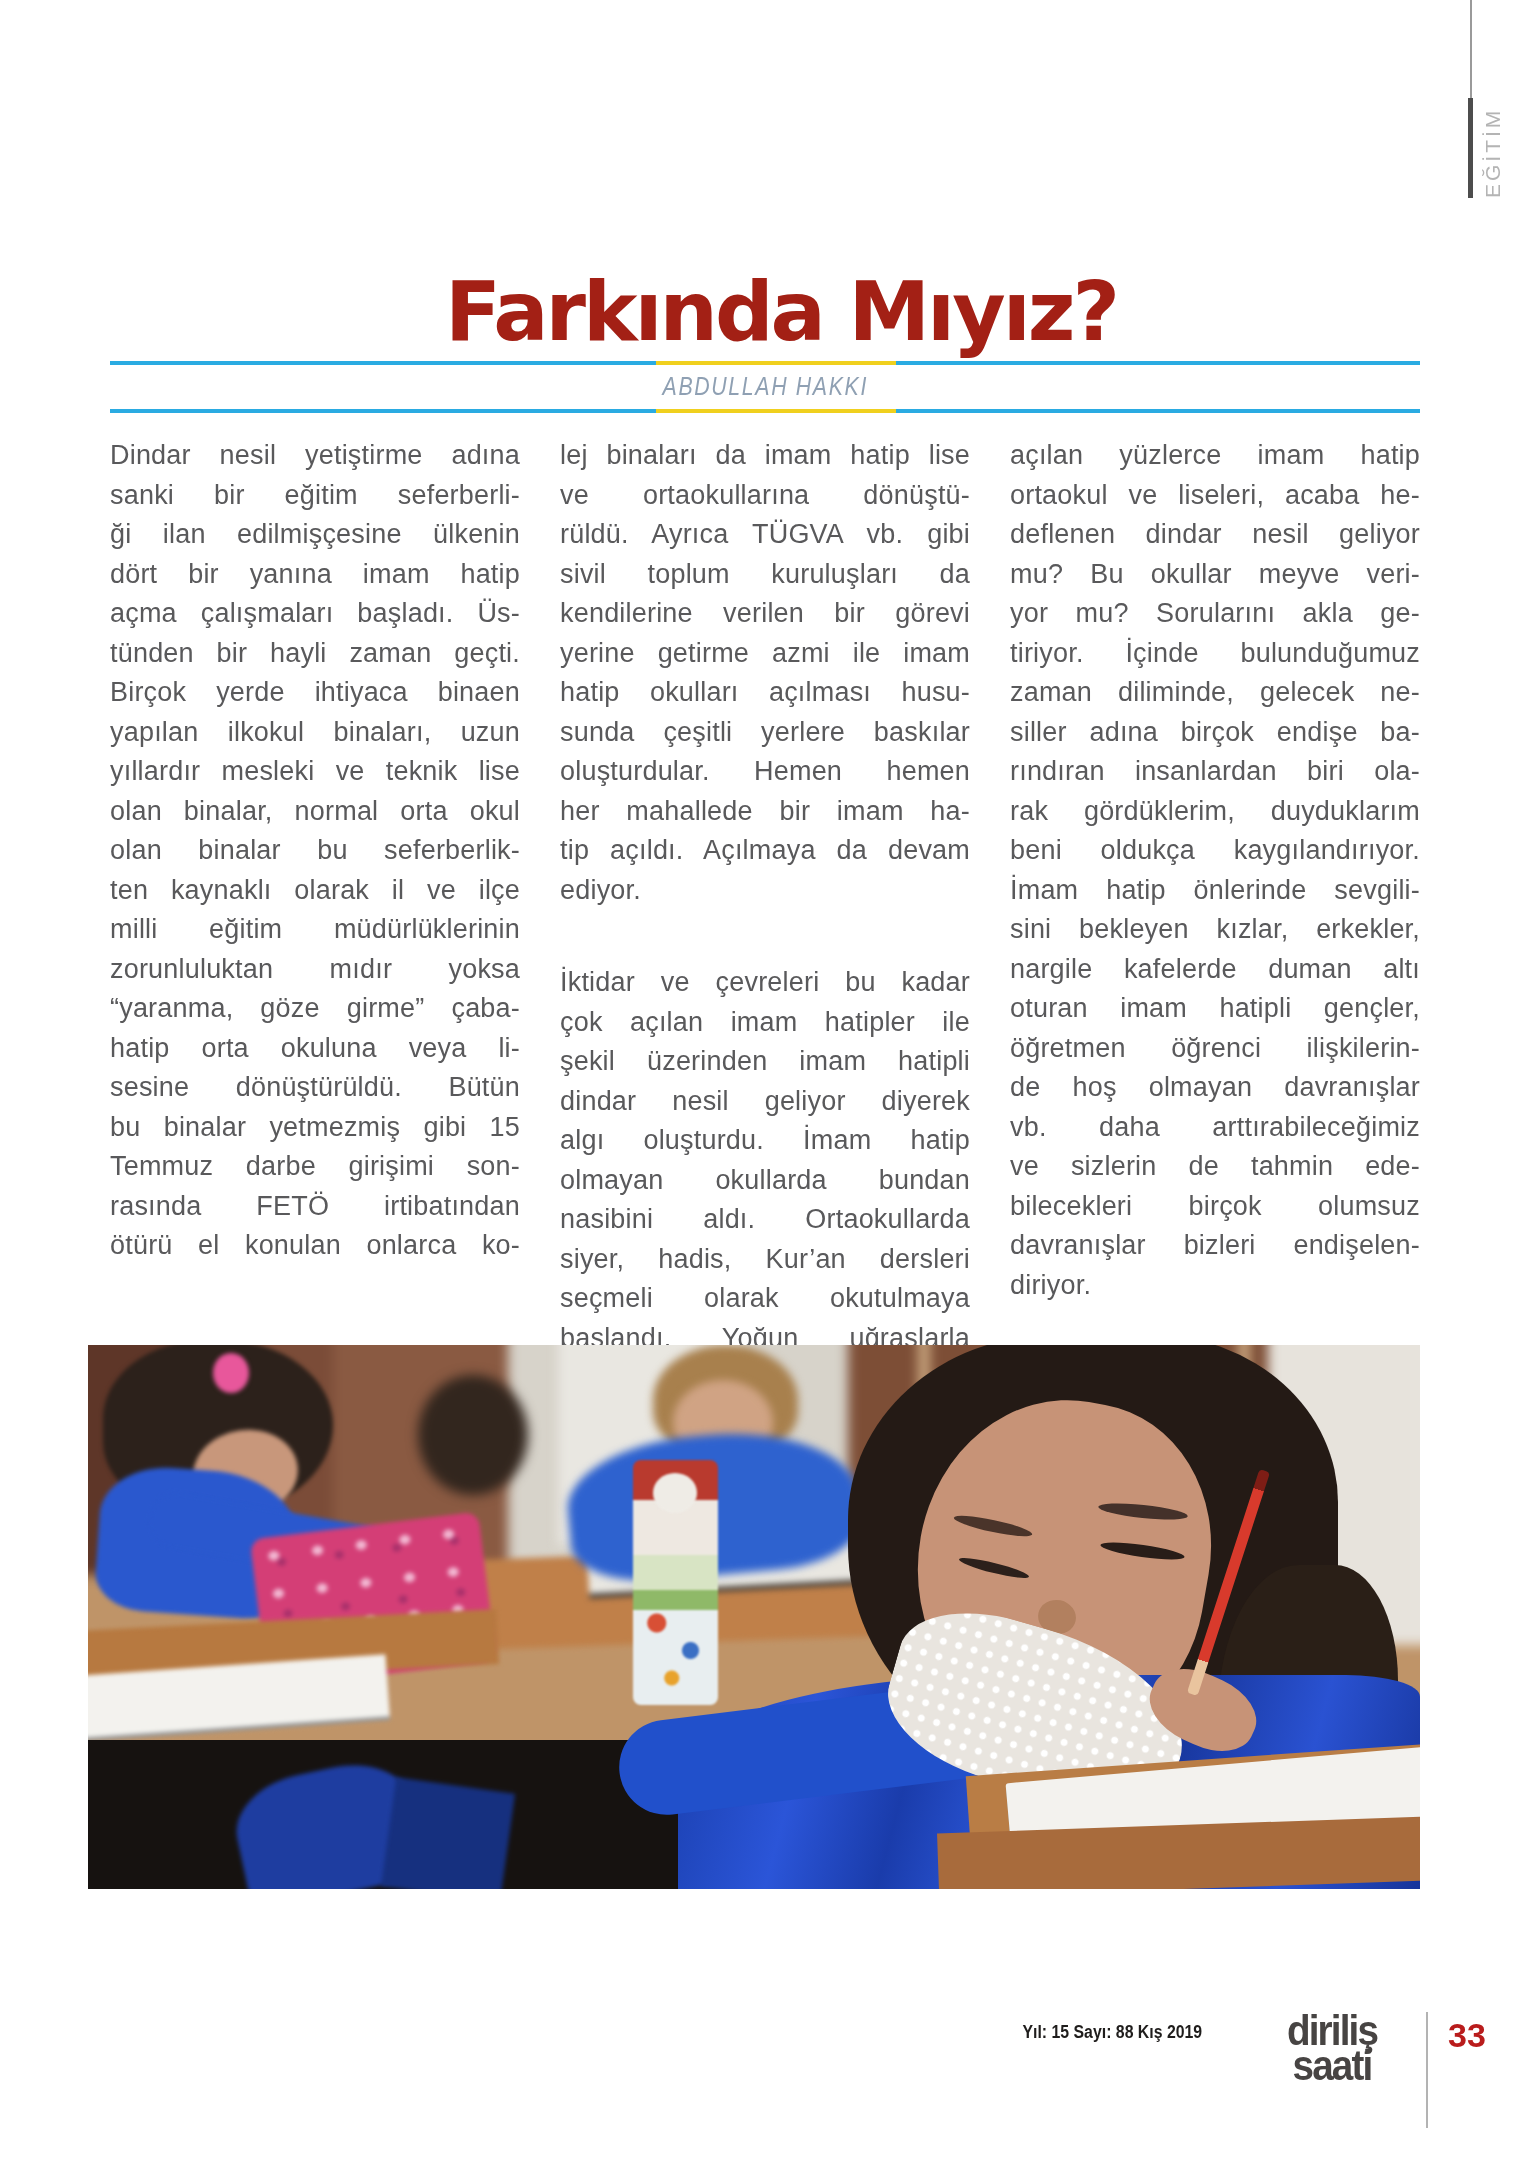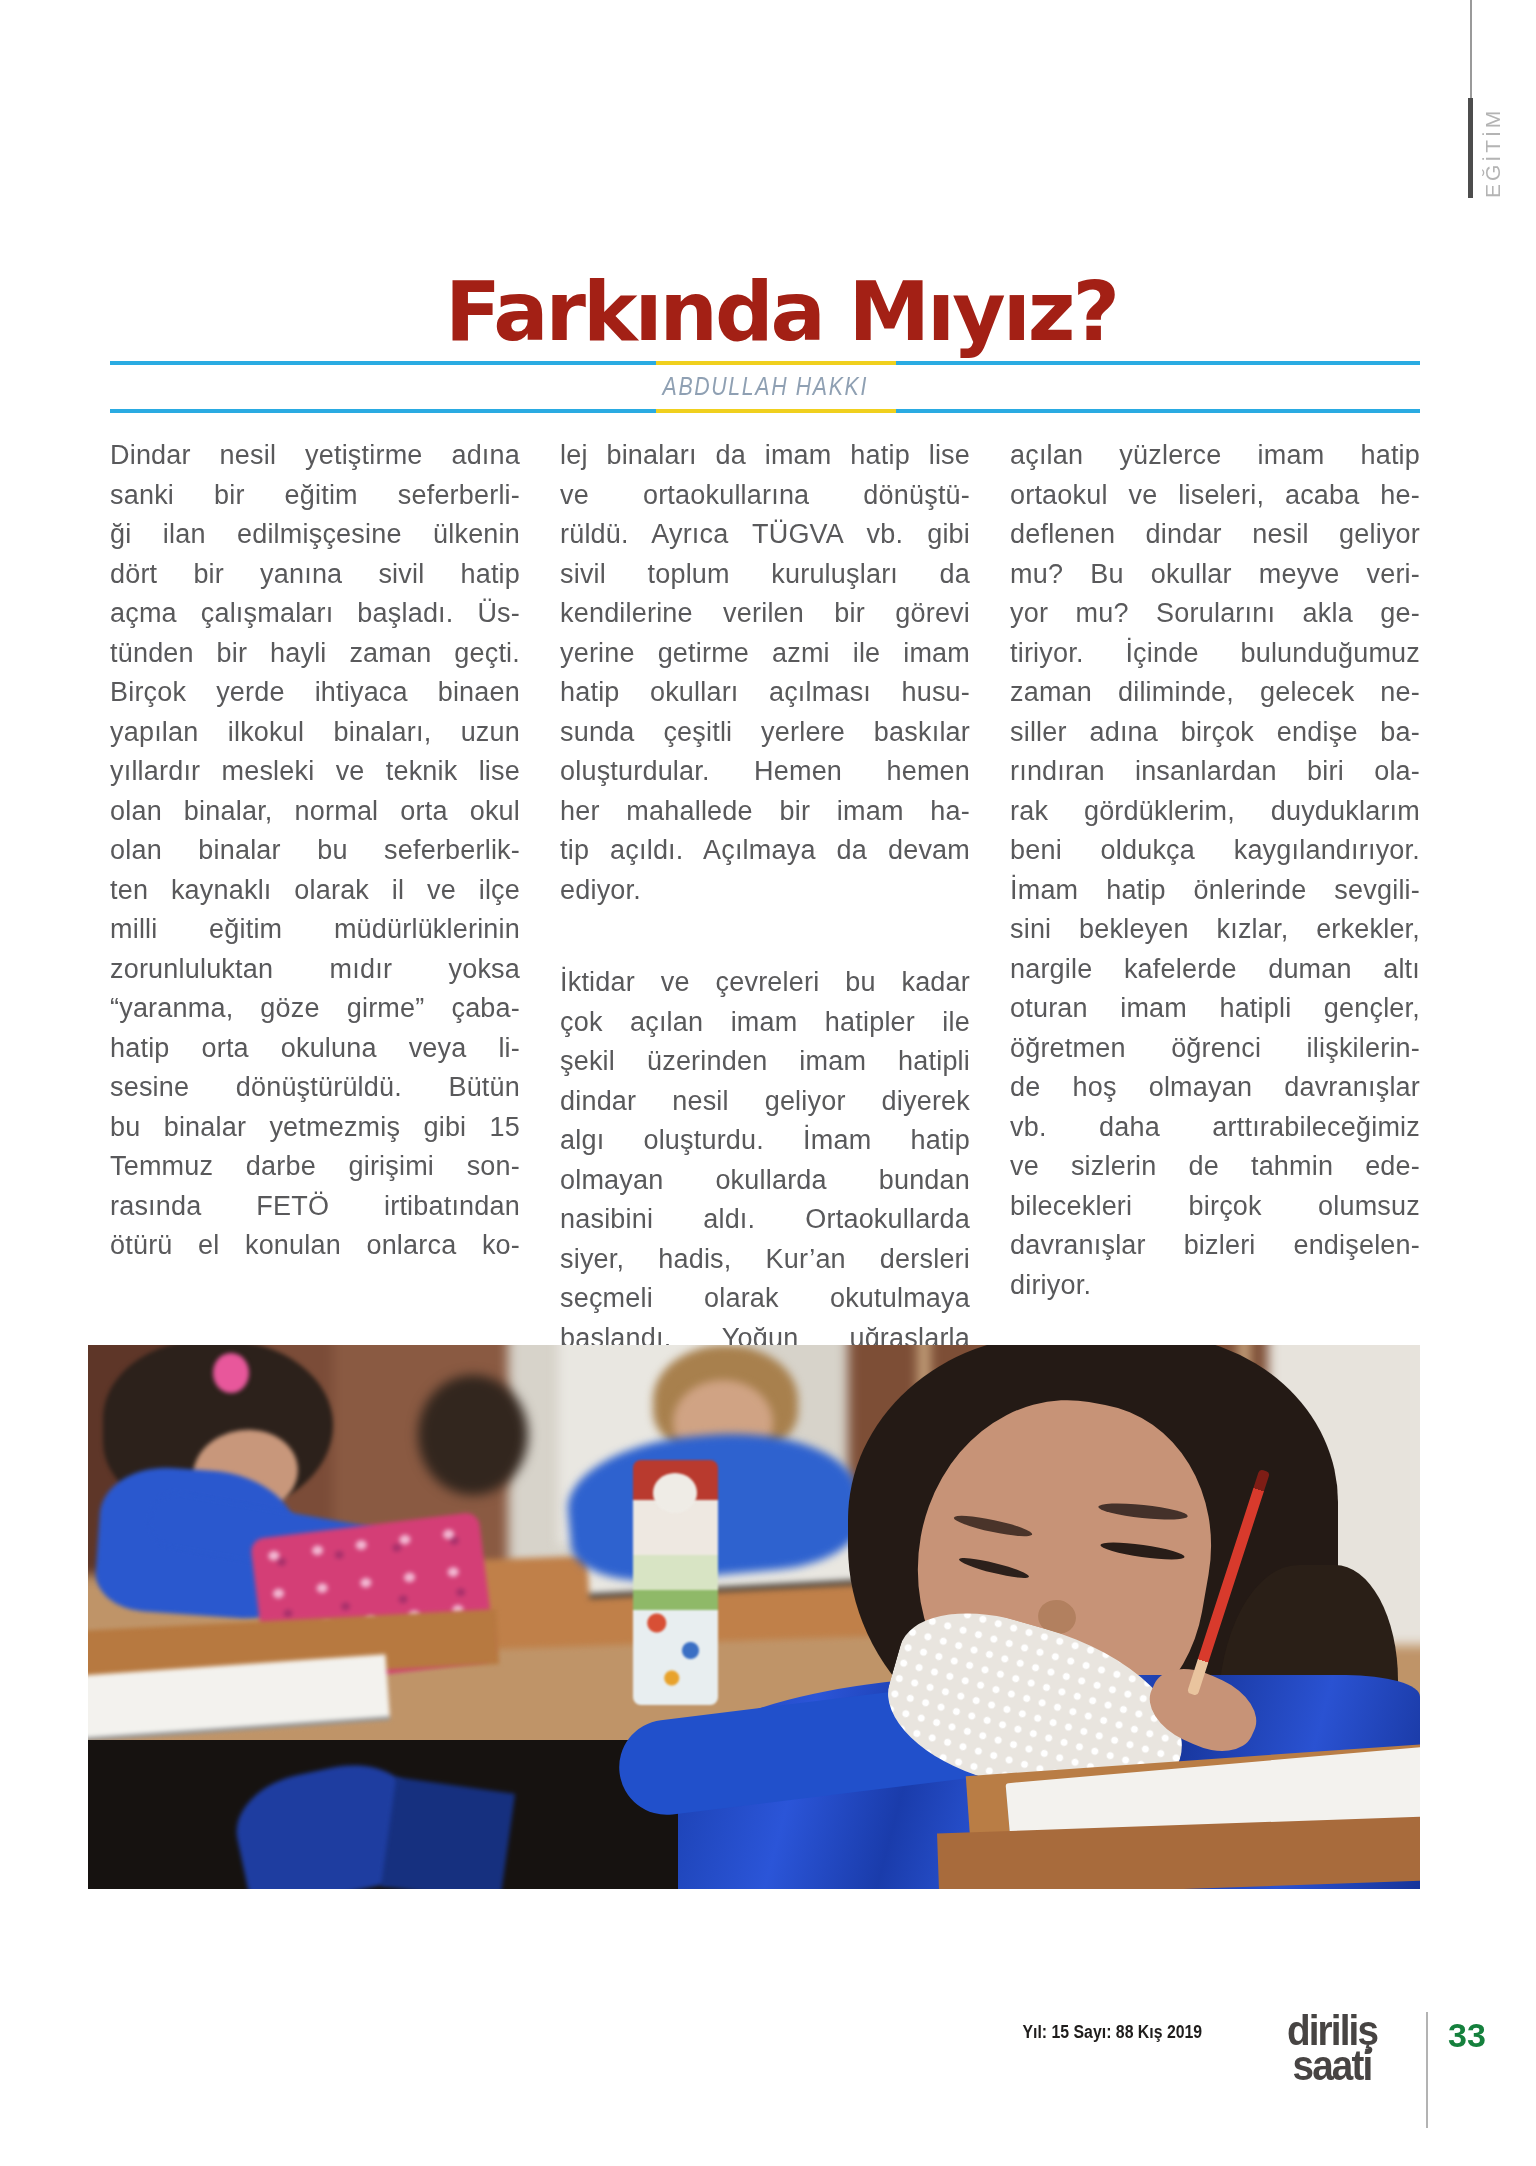--- a/index.html
+++ b/index.html
@@ -54,21 +54,21 @@
   .issue-info{
     right:334px;top:2022px;font-size:18px;font-weight:bold;color:#1f1d1c;
     transform:scaleX(.88);transform-origin:100% 0;white-space:nowrap;
   }
   .logo{
     left:1252px;top:2013px;width:160px;text-align:center;
     font-weight:bold;font-size:42px;line-height:35px;letter-spacing:-2px;
     color:#474443;transform:scaleX(.92);transform-origin:center top;
   }
   .footer-divider{left:1426px;top:2012px;width:2px;height:116px;background:#b3b3b3;}
-  .page-number{left:1448px;top:2016px;font-size:34px;font-weight:bold;color:#15803d;}
+  .page-number{left:1448px;top:2016px;font-size:34px;font-weight:bold;color:#b91c1c;}
 </style>
 </head>
 <body>
 
 <div class="abs" style="inset:0;">
 
   <div class="abs cat-line-thin"></div>
   <div class="abs cat-line-thick"></div>
   <div class="abs cat-label">EĞİTİM</div>
 
@@ -82,21 +82,21 @@
   <div class="abs rule rule-bottom">
     <span class="rule-yellow"></span>
   </div>
 
   <div class="abs columns">
       <div class="col">
         <div class="para">
           <div class="line">Dindar nesil yetiştirme adına</div>
           <div class="line">sanki bir eğitim seferberli-</div>
           <div class="line">ği ilan edilmişçesine ülkenin</div>
-          <div class="line">dört bir yanına sivil hatip</div>
+          <div class="line">dört bir yanına imam hatip</div>
           <div class="line">açma çalışmaları başladı. Üs-</div>
           <div class="line">tünden bir hayli zaman geçti.</div>
           <div class="line">Birçok yerde ihtiyaca binaen</div>
           <div class="line">yapılan ilkokul binaları, uzun</div>
           <div class="line">yıllardır mesleki ve teknik lise</div>
           <div class="line">olan binalar, normal orta okul</div>
           <div class="line">olan binalar bu seferberlik-</div>
           <div class="line">ten kaynaklı olarak il ve ilçe</div>
           <div class="line">milli eğitim müdürlüklerinin</div>
           <div class="line">zorunluluktan mıdır yoksa</div>

